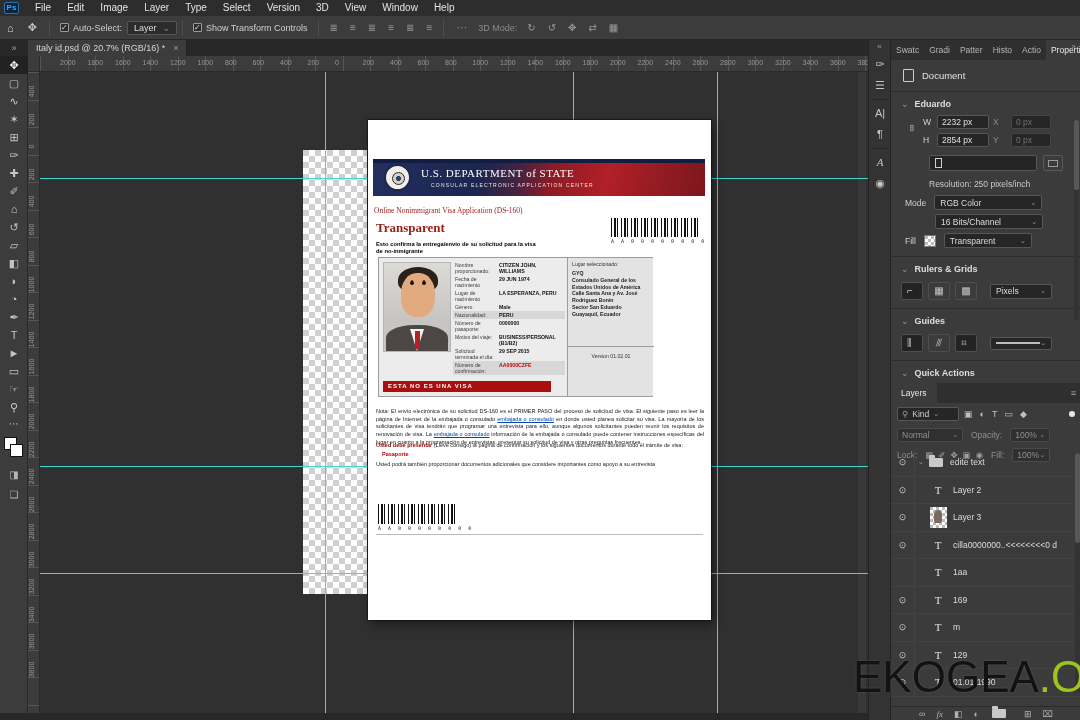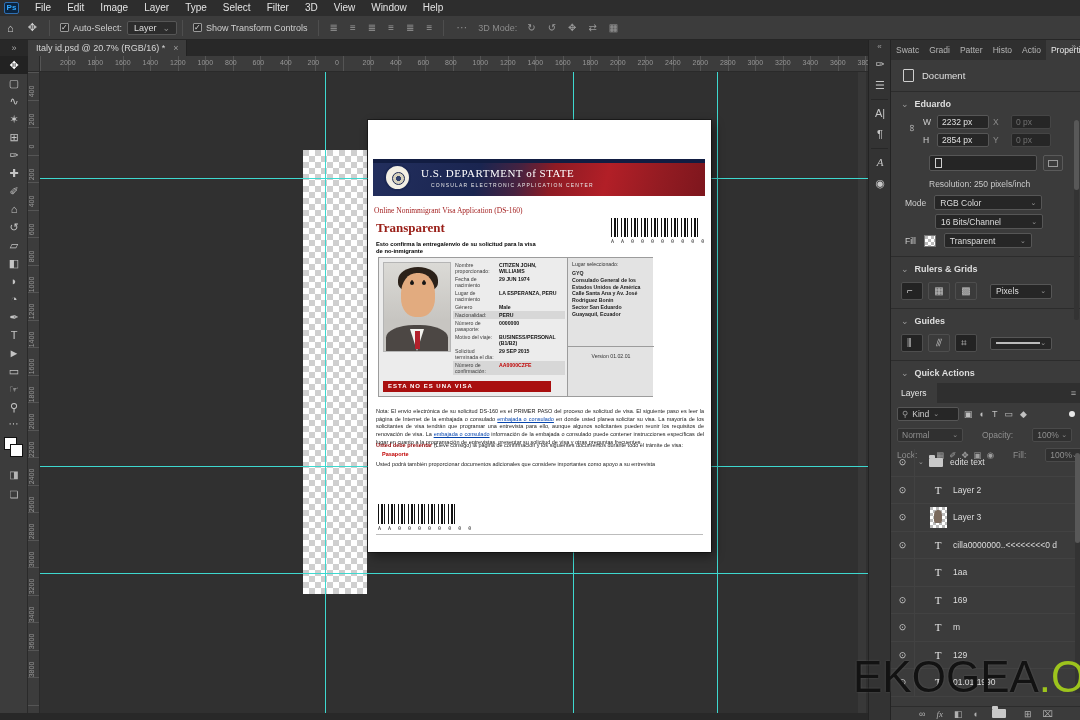--- a/index.html
+++ b/index.html
@@ -45,21 +45,21 @@
   
   #canvas{position:absolute;left:40px;top:72px;width:828px;height:641px;background:#303030;overflow:hidden;z-index:1;}
   #canvas-divider{position:absolute;left:818px;top:0;width:8px;height:641px;background:#383838;}
   #checker{position:absolute;left:263px;top:78px;width:64px;height:444px;
     background-image:conic-gradient(#fff 90deg,#cfcfcf 90deg 180deg,#fff 180deg 270deg,#cfcfcf 270deg);background-size:12px 12px;z-index:2;}
   .guide-v{position:absolute;top:0;width:1px;height:641px;background:#3ed8cf;z-index:3;}
   .guide-h{position:absolute;left:0;width:828px;height:1px;background:#3ed8cf;z-index:3;}
   #statusbar{position:absolute;left:0;top:713px;width:868px;height:7px;background:#282828;z-index:26;}
 
   
-  #page{position:absolute;left:328px;top:48px;width:343px;height:432px;background:#fff;z-index:5;box-shadow:0 0 0 1px rgba(0,0,0,.4),3px 4px 10px rgba(0,0,0,.45);}
+  #page{position:absolute;left:328px;top:48px;width:343px;height:500px;background:#fff;z-index:5;box-shadow:0 0 0 1px rgba(0,0,0,.4),3px 4px 10px rgba(0,0,0,.45);}
   #banner{position:absolute;left:5px;top:39px;width:332px;height:37px;
     background:linear-gradient(104deg,#232f5e 0%,#1a2550 32%,#472240 44%,#8e1b24 54%,#b21f27 70%,#931b22 86%,#7d161d 100%);}
   #banner::before{content:"";position:absolute;left:0;top:0;width:100%;height:4px;background:#121d42;}
   #seal{position:absolute;left:11px;top:5px;width:27px;height:27px;border-radius:50%;background:#f3efe4;border:2px solid #1c2854;}
   #seal::after{content:"";position:absolute;left:6px;top:6px;width:11px;height:11px;border-radius:50%;border:1px solid #1c2854;background:radial-gradient(#31406e 30%,#d8d2bd 32%);}
   #agency{position:absolute;left:48px;top:8px;color:#fff;font-family:"Liberation Serif",serif;font-size:11px;letter-spacing:.5px;white-space:nowrap;}
   #agency-sub{position:absolute;left:58px;top:23px;color:#e8e8e8;font-size:5px;letter-spacing:1.2px;white-space:nowrap;}
   #app-line{position:absolute;left:6px;top:86px;color:#a31f1f;font-family:"Liberation Serif",serif;font-size:7.5px;}
   #doc-title{position:absolute;left:8px;top:100px;color:#9a2019;font-family:"Liberation Serif",serif;font-size:13px;font-weight:bold;}
   .barcode{background:repeating-linear-gradient(90deg,#111 0 1px,#fff 1px 3px,#111 3px 5px,#fff 5px 6px,#111 6px 7px,#fff 7px 10px);border:0;}
@@ -134,21 +134,21 @@
   #props-scroll::after{content:"";position:absolute;top:0;width:5px;height:70px;background:#585858;border-radius:3px;}
 
   
   #layers-panel{position:absolute;left:0;top:343px;width:190px;height:337px;background:#3b3b3b;color:#cfcfcf;}
   #layers-tabrow{height:20px;background:#2f2f2f;display:flex;}
   #layers-tab{background:#3b3b3b;color:#e8e8e8;font-size:8.5px;line-height:20px;padding:0 10px;}
   #filter-row{display:flex;align-items:center;gap:5px;padding:4px 6px;}
   #kind-box{display:flex;align-items:center;gap:4px;background:#262626;border:1px solid #565656;border-radius:2px;padding:1px 4px;width:62px;font-size:8.5px;}
   .filt-ic{color:#c0c0c0;font-size:9px;}
   #filter-dot{margin-left:auto;width:6px;height:6px;border-radius:50%;background:#e8e8e8;}
-  #blend-row,#lock-row{display:flex;align-items:center;gap:19px;padding:3px 6px;font-size:8.5px;color:#8f8f8f;}
+  #blend-row,#lock-row{display:flex;align-items:center;gap:8px;padding:3px 6px;font-size:8.5px;color:#8f8f8f;}
   .mini-sel{display:flex;align-items:center;justify-content:space-between;background:#303030;border:1px solid #4a4a4a;border-radius:2px;padding:1px 4px;color:#8f8f8f;}
   .lock-ic{color:#9f9f9f;font-size:8.5px;}
   #layer-rows{position:absolute;left:0;top:66px;width:190px;height:258px;overflow:hidden;}
   .lrow{display:flex;align-items:center;height:27.5px;border-bottom:1px solid #424242;font-size:8.5px;color:#ddd;}
   .eye-cell{width:24px;text-align:center;color:#c9c9c9;font-size:9px;border-right:1px solid #424242;align-self:stretch;line-height:27.5px;}
   .eye-off{display:inline-block;width:8px;height:8px;}
   .lchev{width:12px;color:#9a9a9a;font-size:7px;text-align:center;}
   .lindent{width:14px;}
   .folder{position:relative;width:14px;height:9px;background:#c9c9c9;border-radius:1px;margin:0 7px 0 2px;}
   .folder::before{content:"";position:absolute;top:-3px;left:0;width:6px;height:3px;background:#c9c9c9;border-radius:1px 1px 0 0;}
@@ -173,21 +173,21 @@
 
   <div id="menubar">
     <div id="ps-logo">Ps</div>
     <div id="menu-items" style="display: flex;">
         <span class="menu-item">File</span>
         <span class="menu-item">Edit</span>
         <span class="menu-item">Image</span>
         <span class="menu-item">Layer</span>
         <span class="menu-item">Type</span>
         <span class="menu-item">Select</span>
-        <span class="menu-item">Filter</span>
+        <span class="menu-item">Version</span>
         <span class="menu-item">3D</span>
         <span class="menu-item">View</span>
         <span class="menu-item">Window</span>
         <span class="menu-item">Help</span>
       </div>
   </div>
 
   <div id="optionsbar">
     <span class="ob-icon">⌂</span>
     <span class="ob-icon">✥</span>

